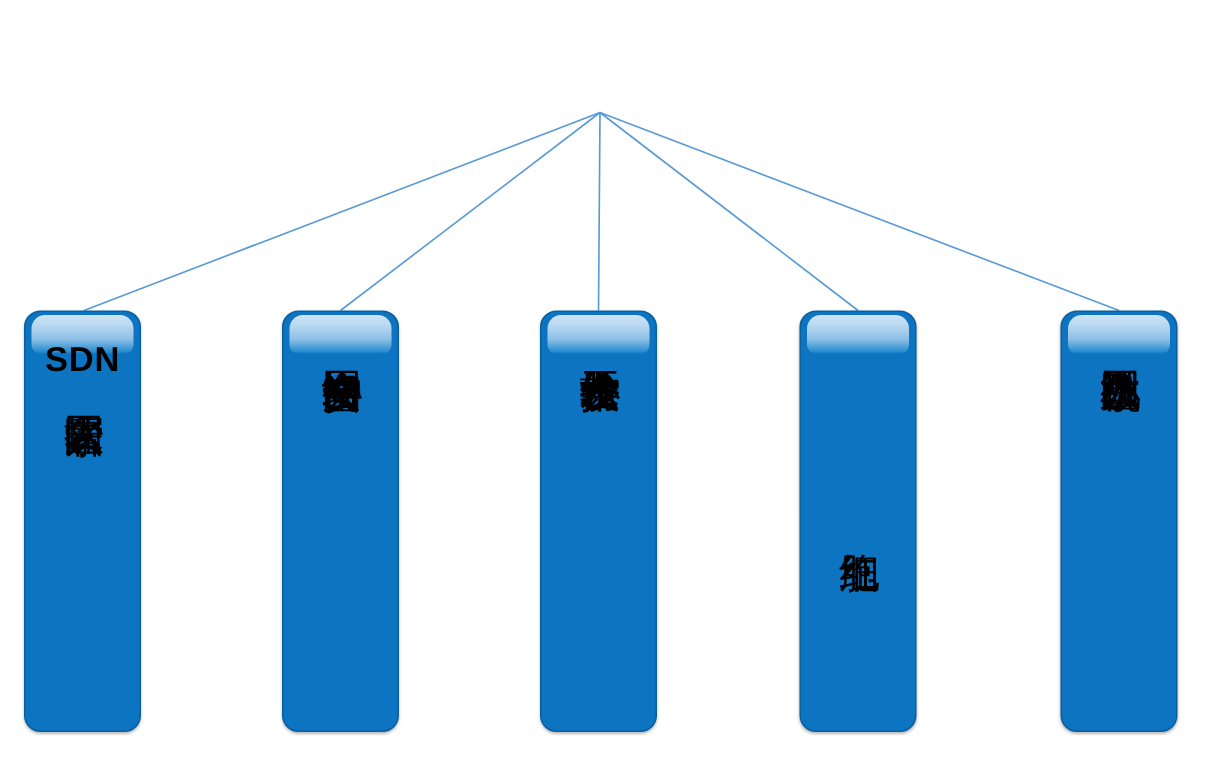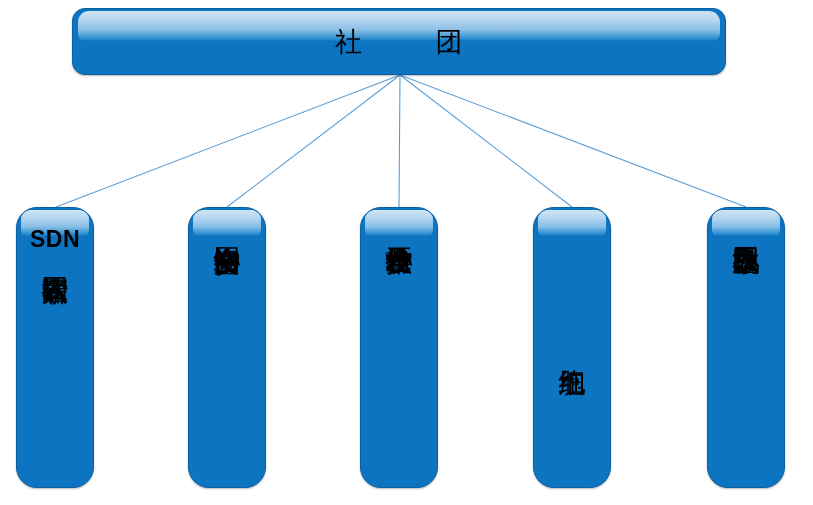--- a/index.html
+++ b/index.html
@@ -27,21 +27,21 @@
     top: 0;
     width: 813px;
     height: 505px;
     pointer-events: none;
   }
 
   
   .node {
     position: absolute;
     box-sizing: border-box;
-    border-radius: 21px;
+    border-radius: 11px;
     background: #0d74c2;
     border: 1px solid #0a5fa0;
     box-shadow: 0 1px 2px rgba(0,0,0,0.28);
     overflow: hidden;
   }
   .node .gloss {
     position: absolute;
     left: 4px;
     right: 4px;
     top: 2px;
@@ -145,24 +145,20 @@
 <div id="diagram">
 
   <svg id="connectors" viewBox="0 0 813 505" width="813" height="505" xmlns="http://www.w3.org/2000/svg">
     <line x1="400" y1="75" x2="56" y2="207" stroke="#5b9bd5" stroke-width="1.1"></line>
     <line x1="400" y1="75" x2="227" y2="207" stroke="#5b9bd5" stroke-width="1.1"></line>
     <line x1="400" y1="75" x2="399" y2="207" stroke="#5b9bd5" stroke-width="1.1"></line>
     <line x1="400" y1="75" x2="572" y2="207" stroke="#5b9bd5" stroke-width="1.1"></line>
     <line x1="400" y1="75" x2="746" y2="207" stroke="#5b9bd5" stroke-width="1.1"></line>
   </svg>
 
-  <div class="node" id="root-node">
-    <div class="gloss"></div>
-    <div id="root-title">社        团</div>
-  </div>
 
   <div class="node child-node" id="child-1">
     <div class="gloss"></div>
     <div class="child-label">
       <span class="prefix">SDN</span>
       <span class="vtext">探索者团队</span>
     </div>
   </div>
 
   <div class="node child-node" id="child-2">

